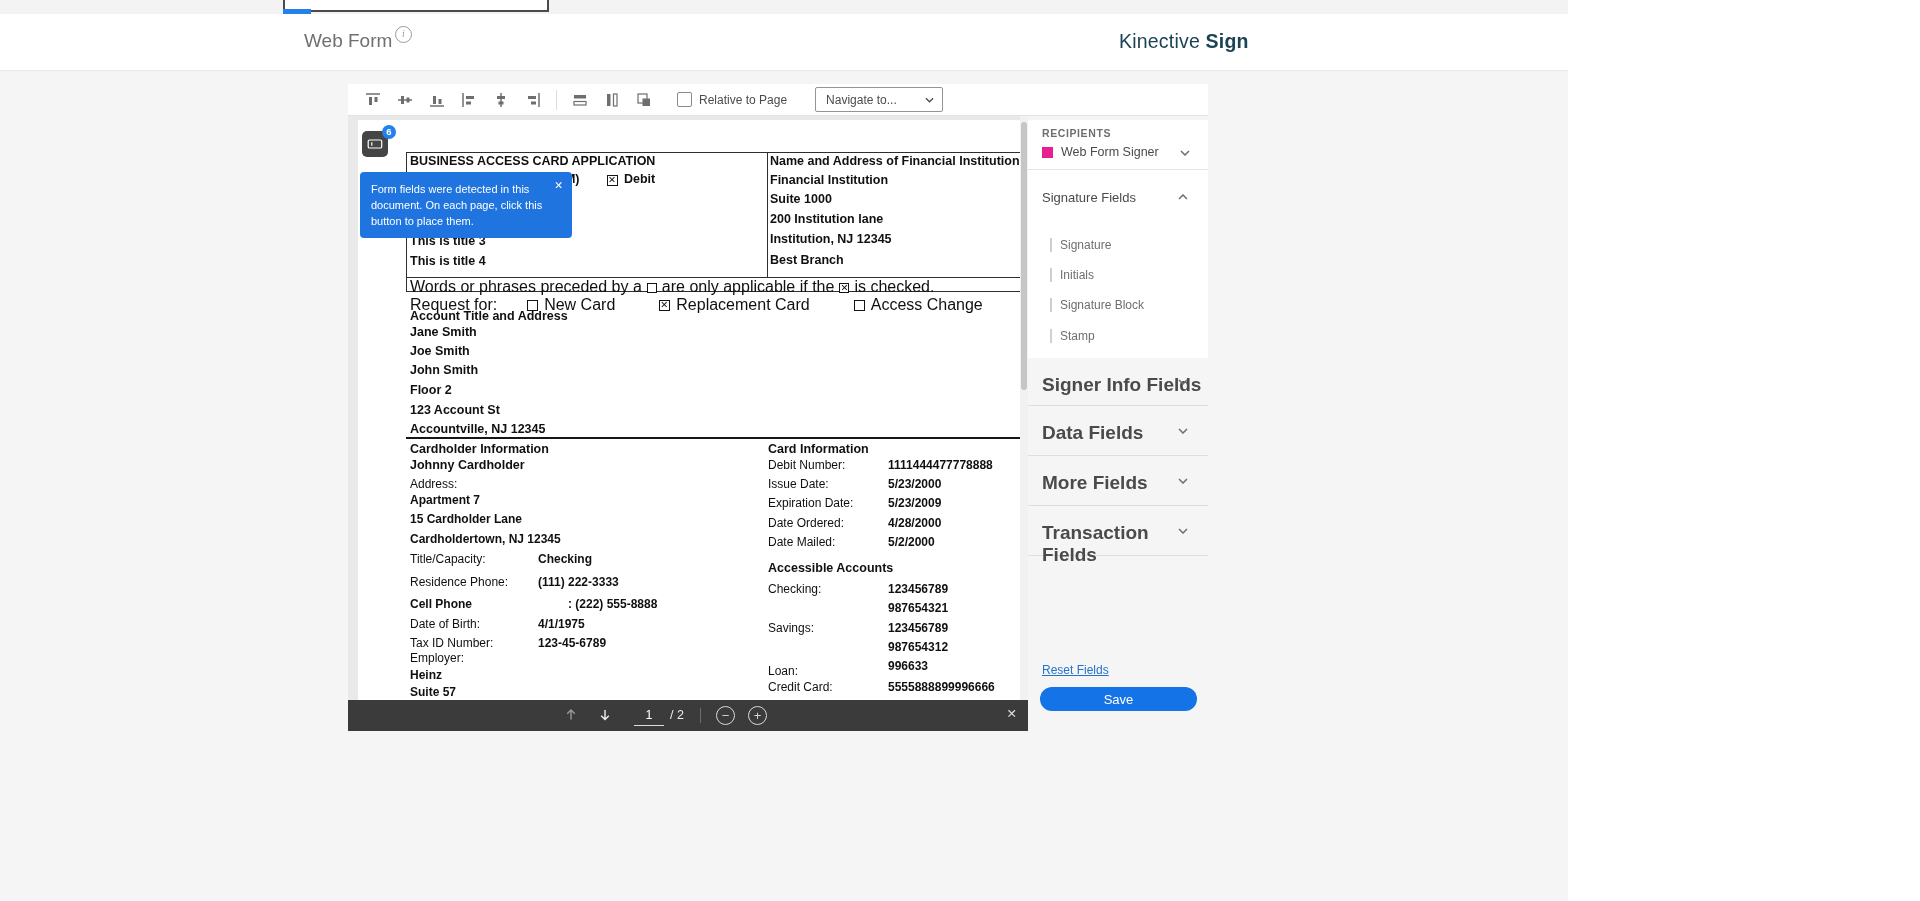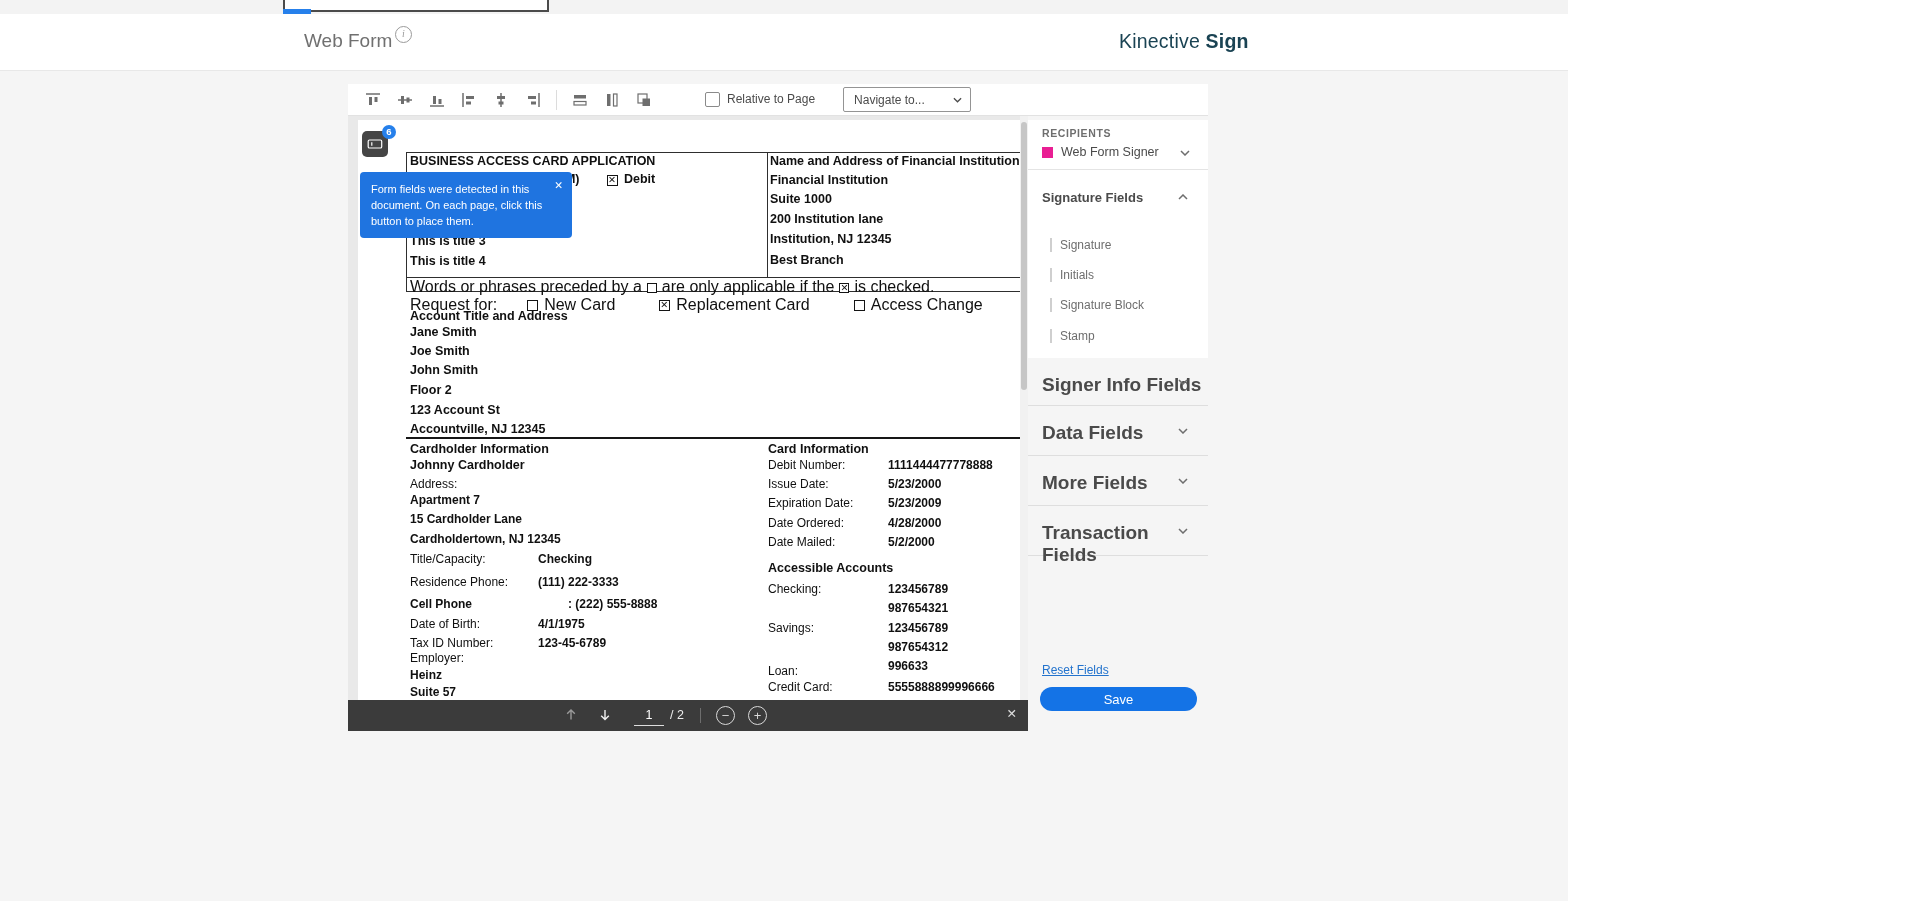--- a/index.html
+++ b/index.html
@@ -12,21 +12,21 @@
   .header-title{position:absolute;left:304px;top:16px;font-size:19px;color:#707070}
   .info-icon{position:absolute;left:395px;top:12px;width:15px;height:15px;border:1px solid #9a9a9a;border-radius:50%;text-align:center;font-size:10px;line-height:14px;color:#9a9a9a;font-style:italic;font-family:"Liberation Serif",serif}
   .brand{position:absolute;left:1119px;top:16px;font-size:19.5px;color:#1a4353;letter-spacing:.2px}
   .brand .bold{font-weight:700}
   .main-bg{position:absolute;left:0;top:70px;width:1568px;height:831px;background:#f5f5f5}
 
   
   .toolbar{position:absolute;left:348px;top:84px;width:860px;height:32px;background:#fff;border-bottom:1px solid #e2e2e2;display:flex;align-items:center;padding-left:12px;box-sizing:border-box;z-index:2}
   .tb-icon{width:26px;height:24px;display:flex;align-items:center;justify-content:center;margin-right:6px;background:none;border:none;padding:0;cursor:pointer}
   .tb-sep{width:1px;height:20px;background:#dcdcdc;margin:0 10px 0 4px}
-  .tb-check{display:flex;margin-left:42px;cursor:pointer}
+  .tb-check{display:flex;align-items:center;margin-left:14px;cursor:pointer}
   .checkbox-box{display:inline-block;width:13px;height:13px;border:1px solid #8a8a8a;border-radius:2px;background:#fff;margin-right:7px}
   .tb-check .lbl{font-size:12px;color:#4b4b4b}
   .nav-dd{margin-left:28px;width:128px;height:25px;border:1px solid #949494;border-radius:2px;background:#fff;display:flex;align-items:center;justify-content:space-between;padding:0 8px 0 10px;font-size:12px;color:#4b4b4b;cursor:pointer;box-sizing:border-box}
 
   
   .viewer{position:absolute;left:348px;top:116px;width:680px;height:615px;background:#e9e9e9;overflow:hidden;z-index:1}
   .page{position:absolute;left:10px;top:4px;width:662px;height:611px;background:#fff;overflow:hidden}
   .doc-line{position:absolute;white-space:nowrap;font-size:12px;color:#101010}
   .b{font-weight:700}
   .f13{font-size:12.5px}
@@ -63,21 +63,21 @@
   .pb-close{position:absolute;right:11px;top:8px;background:none;border:none;color:#dcdcdc;font-size:12.5px;padding:0;cursor:pointer;line-height:1}
 
   
   .sidebar{position:absolute;left:1028px;top:120px;width:180px;height:640px}
   .recipients-card{position:absolute;left:0;top:0;width:180px;height:50px;background:#fff;border-bottom:1px solid #e4e4e4;box-sizing:border-box}
   .recipients-heading{position:absolute;left:14px;top:7px;font-size:10.5px;letter-spacing:.6px;color:#6e6e6e;font-weight:700}
   .recipient-row{position:absolute;left:0;top:22px;width:180px;height:26px;cursor:pointer}
   .recipient-swatch{position:absolute;left:14px;top:5px;width:11px;height:11px;background:#e91e93}
   .recipient-name{position:absolute;left:33px;top:3px;font-size:12.5px;color:#4a4a4a}
   .sig-card{position:absolute;left:0;top:50px;width:180px;height:188px;background:#fff}
-  .sig-title{position:absolute;left:14px;top:20px;font-size:13px;font-weight:700;color:#4a4a4a}
+  .sig-title{position:absolute;left:14px;top:20px;font-size:13px;font-weight:400;color:#4a4a4a}
   .sig-item{position:absolute;left:0;width:180px;height:24px;cursor:pointer}
   .sig-item .bar{position:absolute;left:22px;top:1px;width:2px;height:14px;background:#cfcfcf}
   .sig-item .lbl{position:absolute;left:32px;top:1px;font-size:12px;color:#6e6e6e}
   .side-section{position:absolute;left:0;width:180px;height:50px;border-bottom:1px solid #dedede;cursor:pointer;box-sizing:border-box}
   .side-section .lbl{position:absolute;left:14px;top:16px;font-size:19px;font-weight:700;color:#4a4a4a}
   .chev{position:absolute}
   .reset-link{position:absolute;left:14px;top:543px;font-size:12px;color:#2373cd;text-decoration:underline;cursor:pointer;background:none;border:none;padding:0;font-family:inherit}
   .save-btn{position:absolute;left:12px;top:567px;width:157px;height:24px;border-radius:14px;background:#1473e6;border:none;color:#fff;font-size:13px;cursor:pointer;font-family:inherit}
 </style>
 </head>

